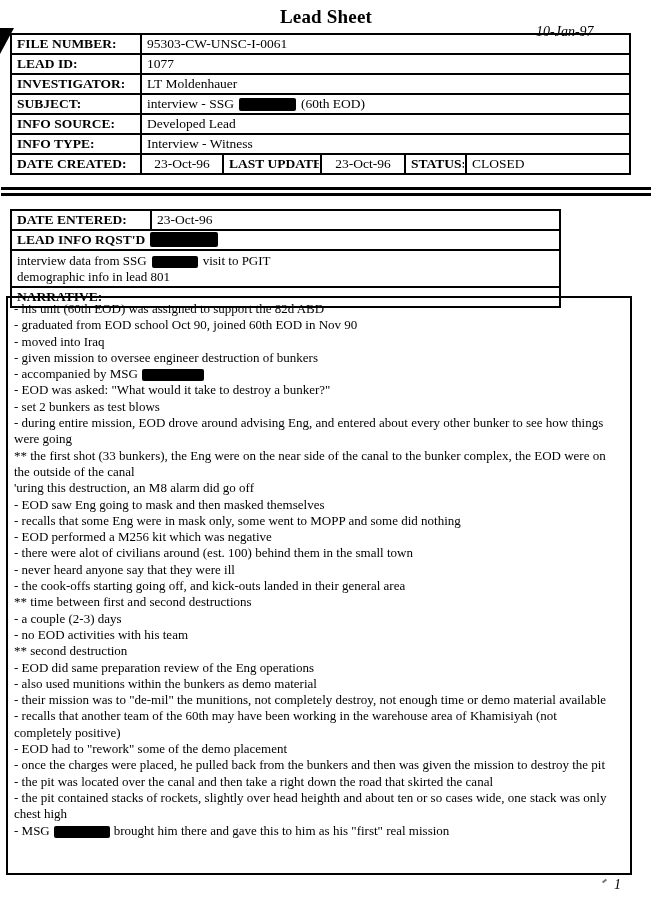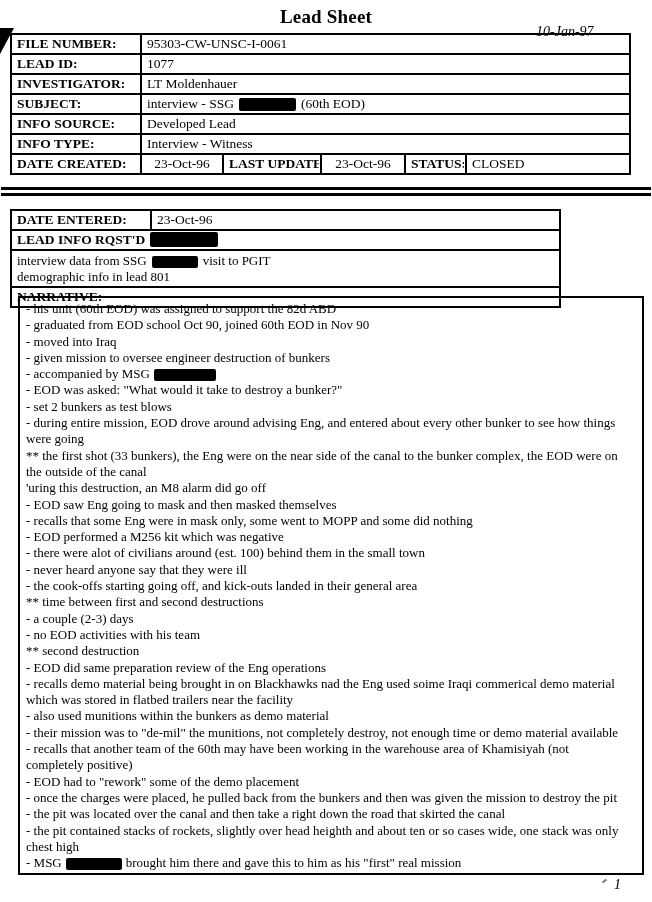--- a/index.html
+++ b/index.html
@@ -49,21 +49,21 @@
     vertical-align:text-bottom; margin:0 5px; border-radius:2px;
   }
   .w57 { width:57px; } .w68 { width:68px; height:15px; } .w46 { width:46px; height:12px; }
 
   .double-rule {
     position:absolute; top:187px; left:1px; width:650px; height:9px;
     border-top:3px solid #000; border-bottom:3px solid #000;
   }
 
   .narrative-box {
-    position:absolute; top:296px; left:18px; width:626px; height:579px;
+    position:absolute; top:296px; left:6px; width:626px; height:579px;
     border:2px solid #000;
     padding:3px 16px 0 6px;
     overflow:hidden;
   }
   .nline {
     font-size:13px; line-height:16.3px; font-weight:normal;
     white-space:normal;
   }
   .nline .redact { height:12px; margin:0 4px; }
 
@@ -182,21 +182,20 @@
         <div class="nline"><span>- recalls that some Eng were in mask only, some went to MOPP and some did nothing</span></div>
         <div class="nline"><span>- EOD performed a M256 kit which was negative</span></div>
         <div class="nline"><span>- there were alot of civilians around (est. 100) behind them in the small town</span></div>
         <div class="nline"><span>- never heard anyone say that they were ill</span></div>
         <div class="nline"><span>- the cook-offs starting going off, and kick-outs landed in their general area</span></div>
         <div class="nline"><span>** time between first and second destructions</span></div>
         <div class="nline"><span>- a couple (2-3) days</span></div>
         <div class="nline"><span>- no EOD activities with his team</span></div>
         <div class="nline"><span>** second destruction</span></div>
         <div class="nline"><span>- EOD did same preparation review of the Eng operations</span></div>
-        <div class="nline"><span>- recalls demo material being brought in on Blackhawks nad the Eng used soime Iraqi commerical demo material which was stored in flatbed trailers near the facility</span></div>
         <div class="nline"><span>- also used munitions within the bunkers as demo material</span></div>
         <div class="nline"><span>- their mission was to "de-mil" the munitions, not completely destroy, not enough time or demo material available</span></div>
         <div class="nline"><span>- recalls that another team of the 60th may have been working in the warehouse area of Khamisiyah (not completely positive)</span></div>
         <div class="nline"><span>- EOD had to "rework" some of the demo placement</span></div>
         <div class="nline"><span>- once the charges were placed, he pulled back from the bunkers and then was given the mission to destroy the pit</span></div>
         <div class="nline"><span>- the pit was located over the canal and then take a right down the road that skirted the canal</span></div>
         <div class="nline"><span>- the pit contained stacks of rockets, slightly over head heighth and about ten or so cases wide, one stack was only chest high</span></div>
         <div class="nline"><span>- MSG</span><span class="redact" style="width: 56px;"></span><span>brought him there and gave this to him as his "first" real mission</span></div>
       </div>
   </div>

